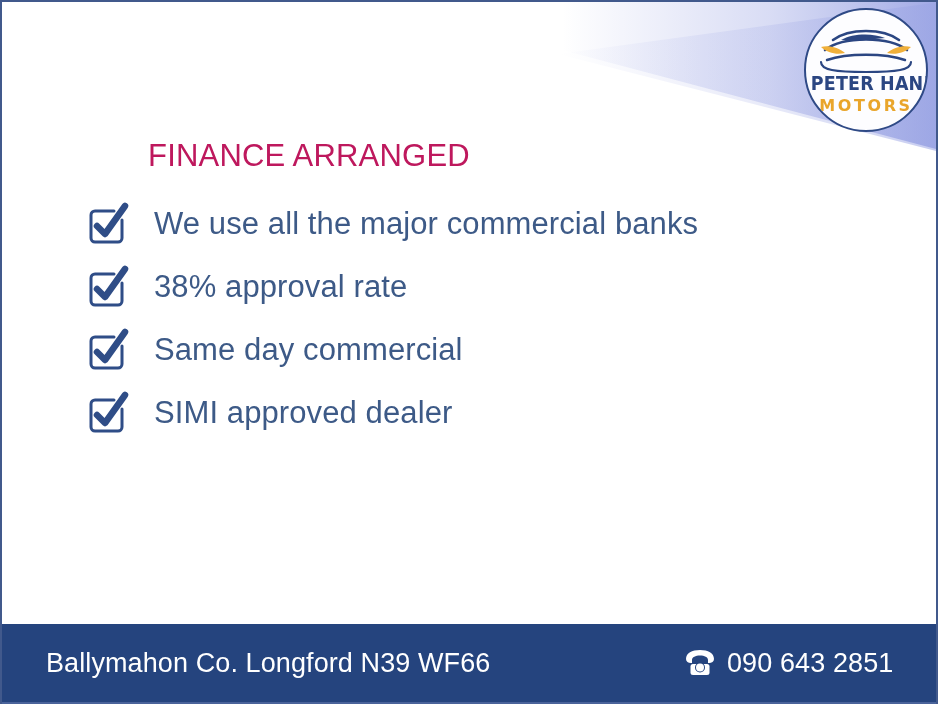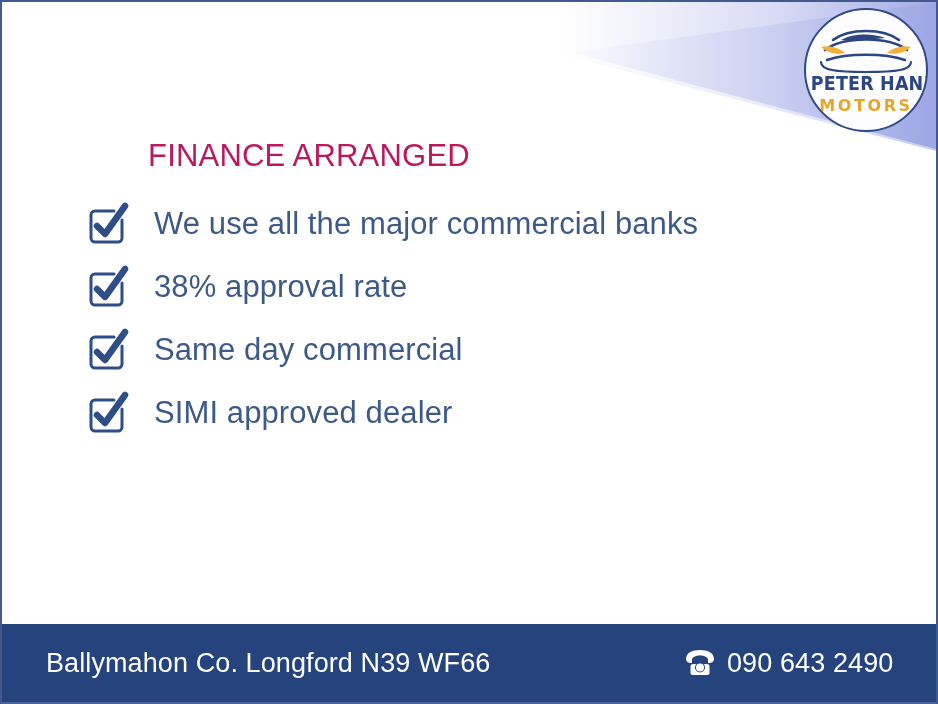--- a/index.html
+++ b/index.html
@@ -248,18 +248,18 @@
 
   <div class="footer">
     <div class="footer-address">Ballymahon Co. Longford N39 WF66</div>
     <div class="footer-phone-group">
       <svg class="phone-icon" viewBox="0 0 34 30">
         <path d="M3 11 C3 5, 9 2, 17 2 C25 2, 31 5, 31 11 C31 14, 28 15.5, 25 15 L25 12 C25 9, 21.5 7.5, 17 7.5 C12.5 7.5, 9 9, 9 12 L9 15 C6 15.5, 3 14, 3 11 Z" fill="#ffffff"></path>
         <rect x="7.5" y="16" width="19" height="11" rx="2.5" fill="#ffffff"></rect>
         <circle cx="17" cy="19.5" r="5" fill="#25447e"></circle>
         <circle cx="17" cy="19.5" r="4" fill="#ffffff"></circle>
       </svg>
-      <div class="footer-phone">090 643 2490</div>
+      <div class="footer-phone">090 643 2851</div>
     </div>
   </div>
   <div class="footer-baseline"></div>
 
 </div>
 
 </body></html>

